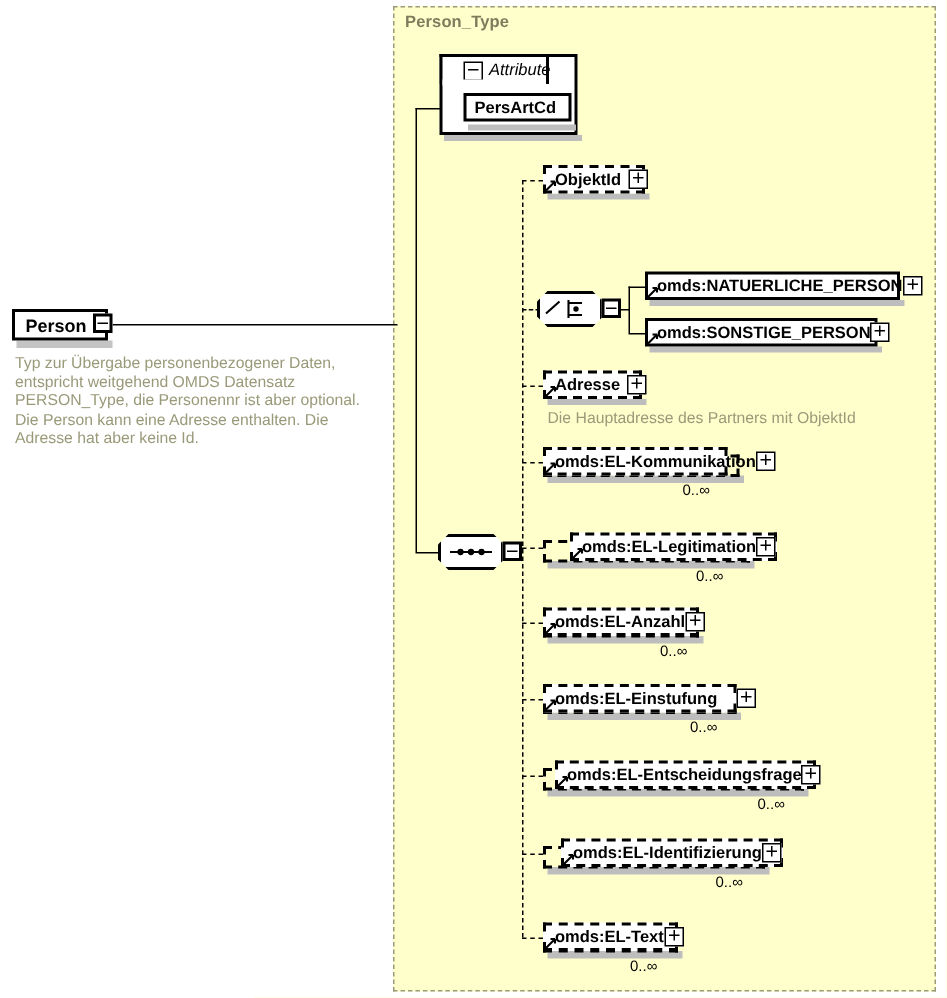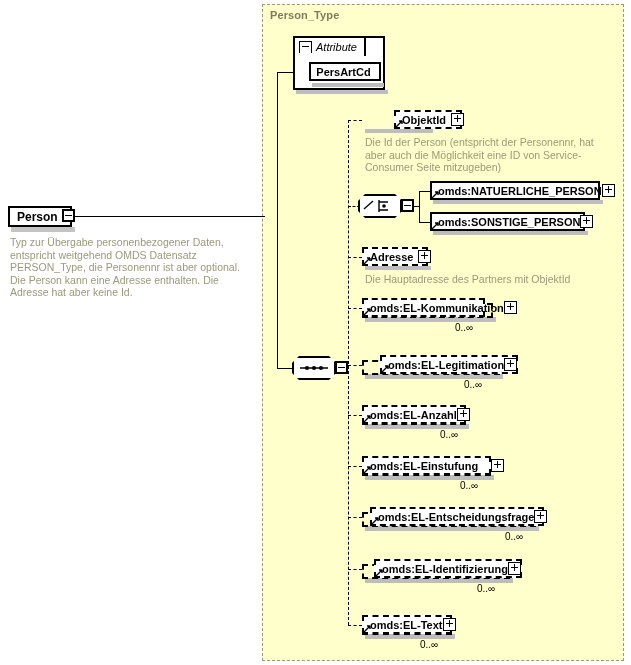--- a/index.html
+++ b/index.html
@@ -90,21 +90,21 @@
   }
 
   
   #attr-box{
     position:absolute;left:293px;top:36px;width:92px;height:54px;
     background:#ffffff;border:2px solid #000;box-sizing:border-box;
   }
   #attr-tab{
     position:absolute;left:293px;top:36px;width:73px;height:20px;
     background:#ffffff;border:2px solid #000;border-bottom:none;box-sizing:border-box;
-    display:flex;align-items:center;padding-left:4px;gap:4px;
+    display:flex;align-items:center;padding-left:14px;gap:4px;
     z-index:3;
   }
   #attr-tab .toggle{margin-left:0;}
   #attr-label{font-size:11px;font-style:italic;color:#000;}
   #attr-cover{
     position:absolute;left:295px;top:53px;width:69px;height:4px;background:#fff;z-index:4;
   }
 
   
   .ln{position:absolute;background:#000;}
@@ -206,28 +206,27 @@
       </svg>
     </div>
     <div class="sqshadow"></div>
     <div class="sq"></div>
   </div>
 
   <div class="dln v" style="left:348px;top:120px;height:505px;"></div>
 
   <div class="dln h" style="left:348px;top:120px;width:14px;"></div>
   <div class="eshadow" style="left:365px;top:129px;width:68px;height:4px;"></div>
-  <div class="ebox dashed" style="left:362px;top:110px;width:68px;margin-left:32px;">
+  <div class="ebox dashed" style="left:362px;top:110px;width:68px;">
     <span>ObjektId</span>
     <span class="toggle plus"></span>
     <svg class="marker" viewBox="0 0 9 9">
       <path d="M1 8 L7 2 M7 2 L4 2 M7 2 L7 5" stroke="#000" stroke-width="1.4" fill="none"></path>
     </svg>
   </div>
-  <div class="annot" style="left:365px;top:136px;width:242px;">Die Id der Person (entspricht der Personennr, hat aber auch die Möglichkeit eine ID von Service-Consumer Seite mitzugeben)</div>
 
   <div class="dln h" style="left:348px;top:206px;width:12px;"></div>
   <div class="comp" style="left:358px;top:194px;">
     <div class="octshadow"></div>
     <div class="oct">
       <svg width="40" height="20" viewBox="0 0 40 20" style="position:absolute;left:0;top:0;">
         <line x1="4" y1="13" x2="13" y2="5" stroke="#000" stroke-width="1.4"></line>
         <line x1="19" y1="4" x2="19" y2="16" stroke="#000" stroke-width="1.4"></line>
         <line x1="19" y1="6" x2="28" y2="6" stroke="#000" stroke-width="1.4"></line>
         <line x1="19" y1="14" x2="28" y2="14" stroke="#000" stroke-width="1.4"></line>

